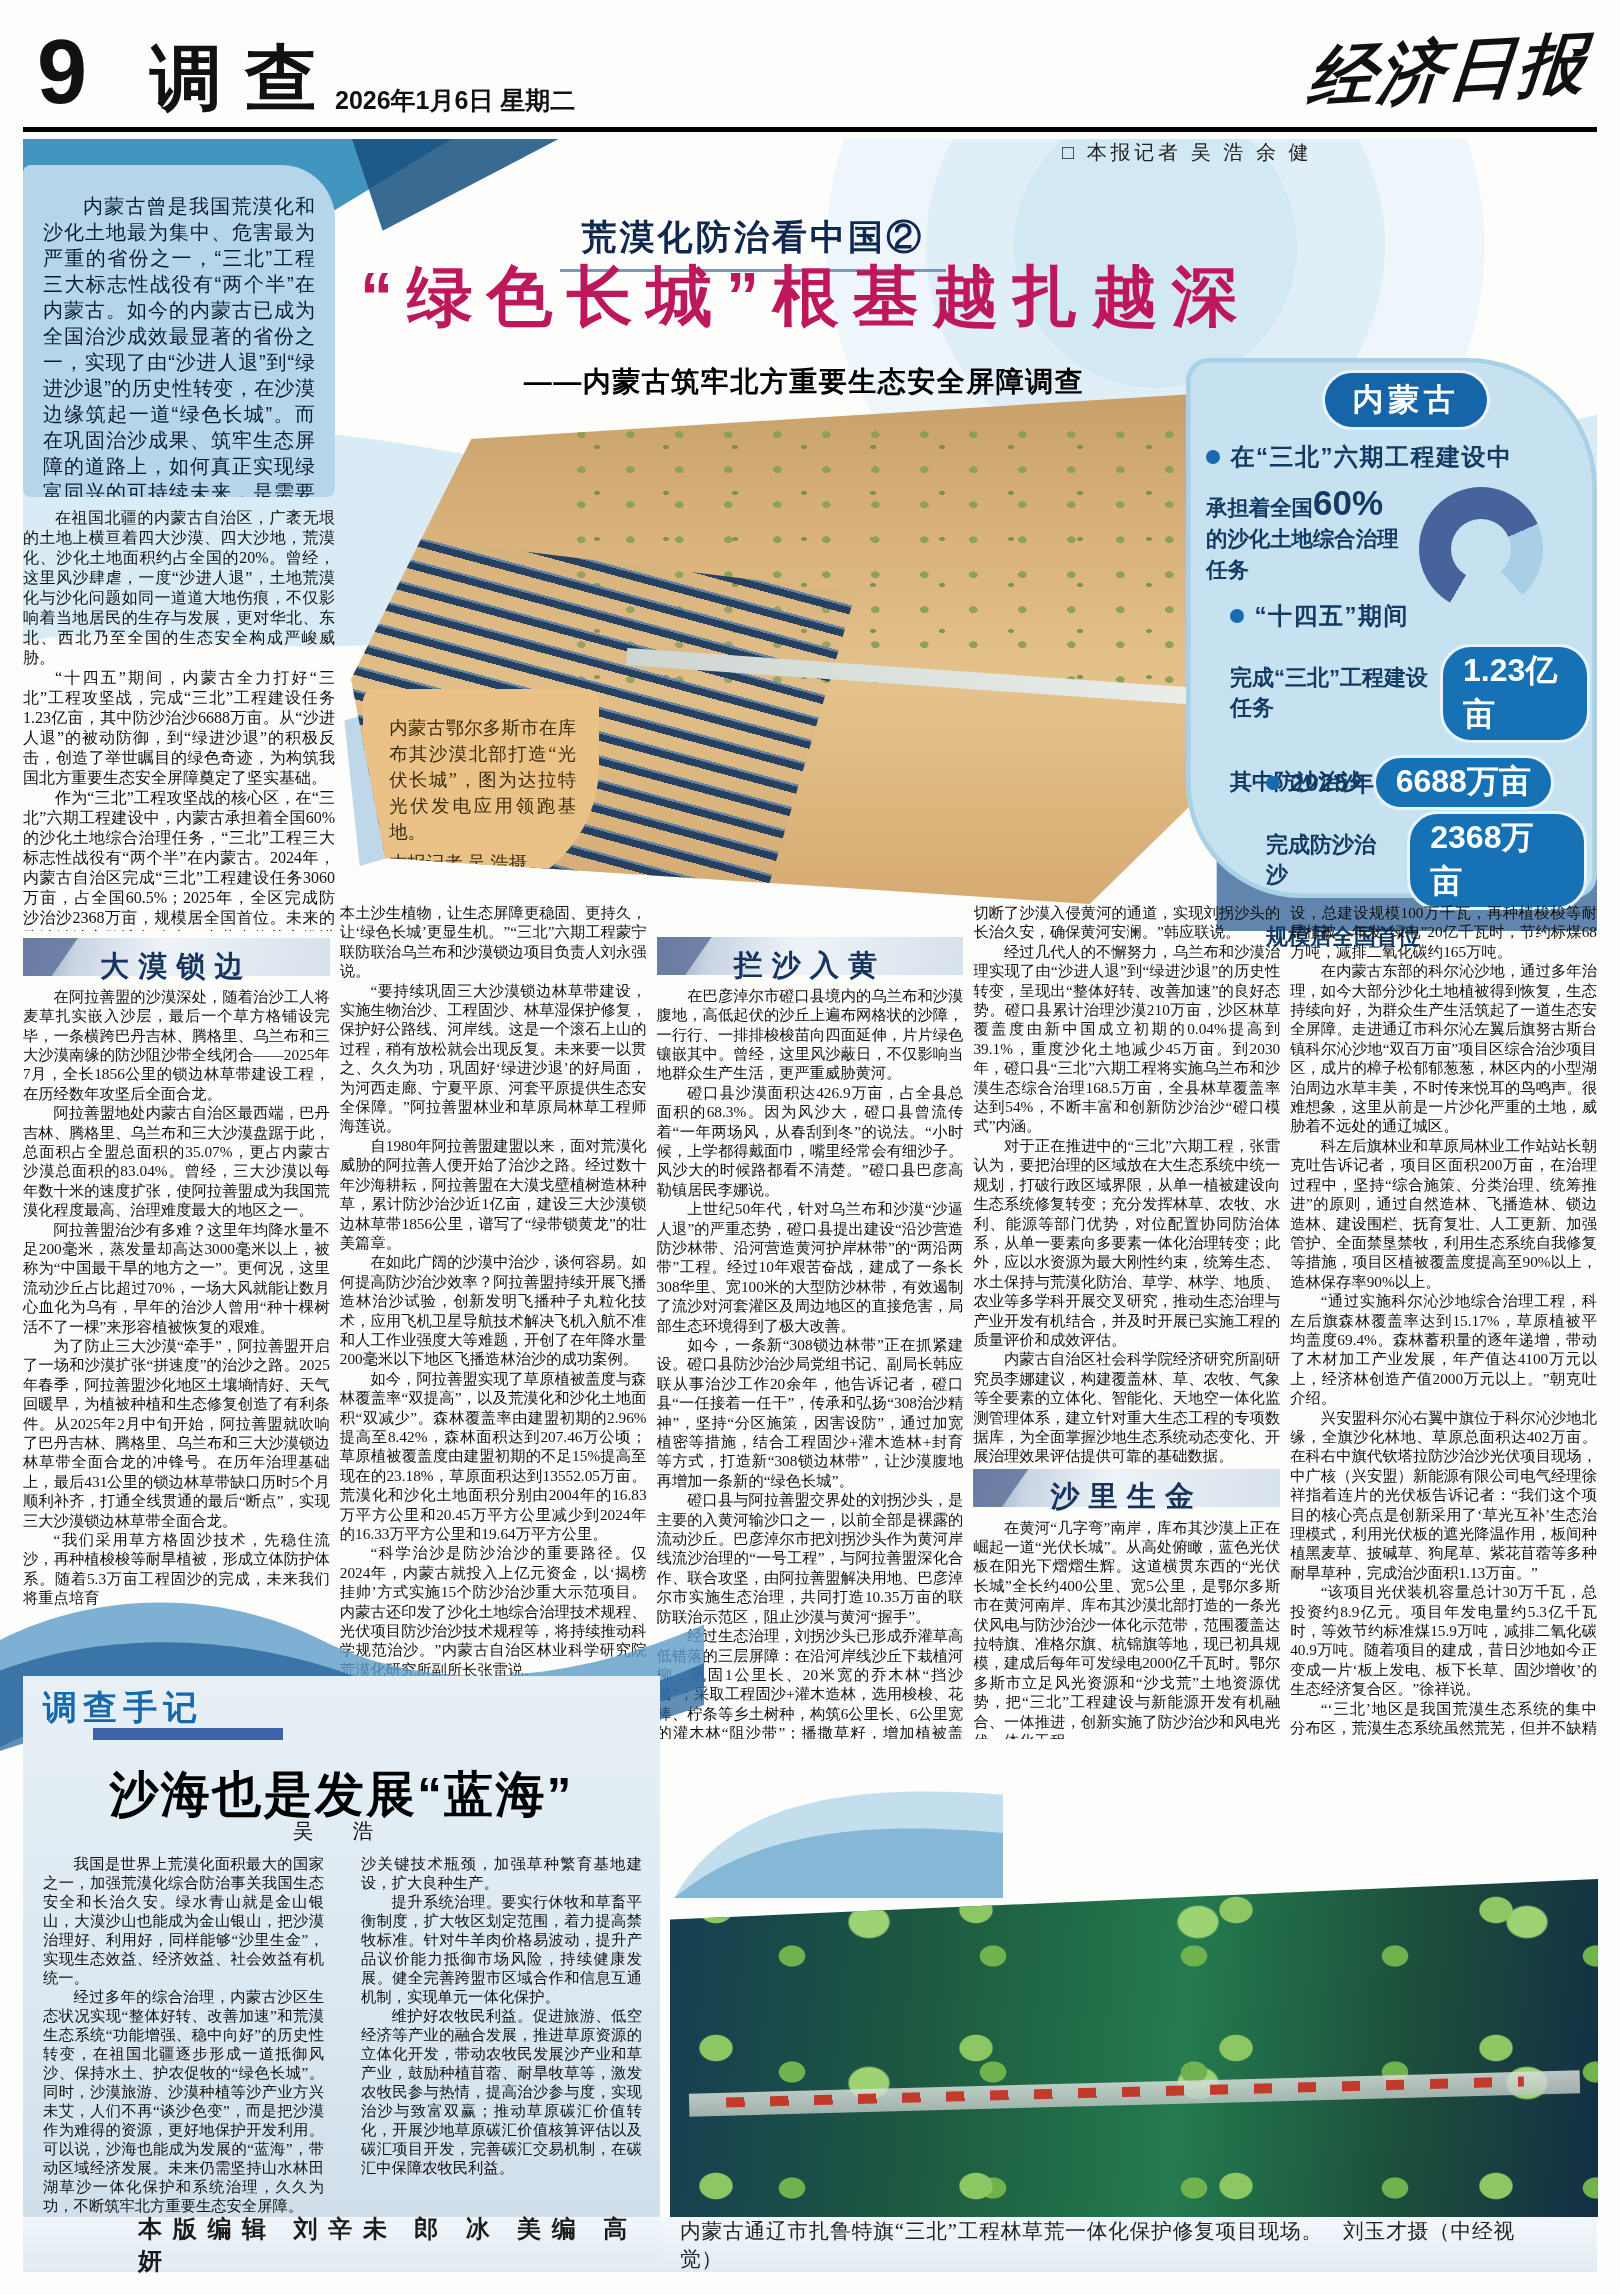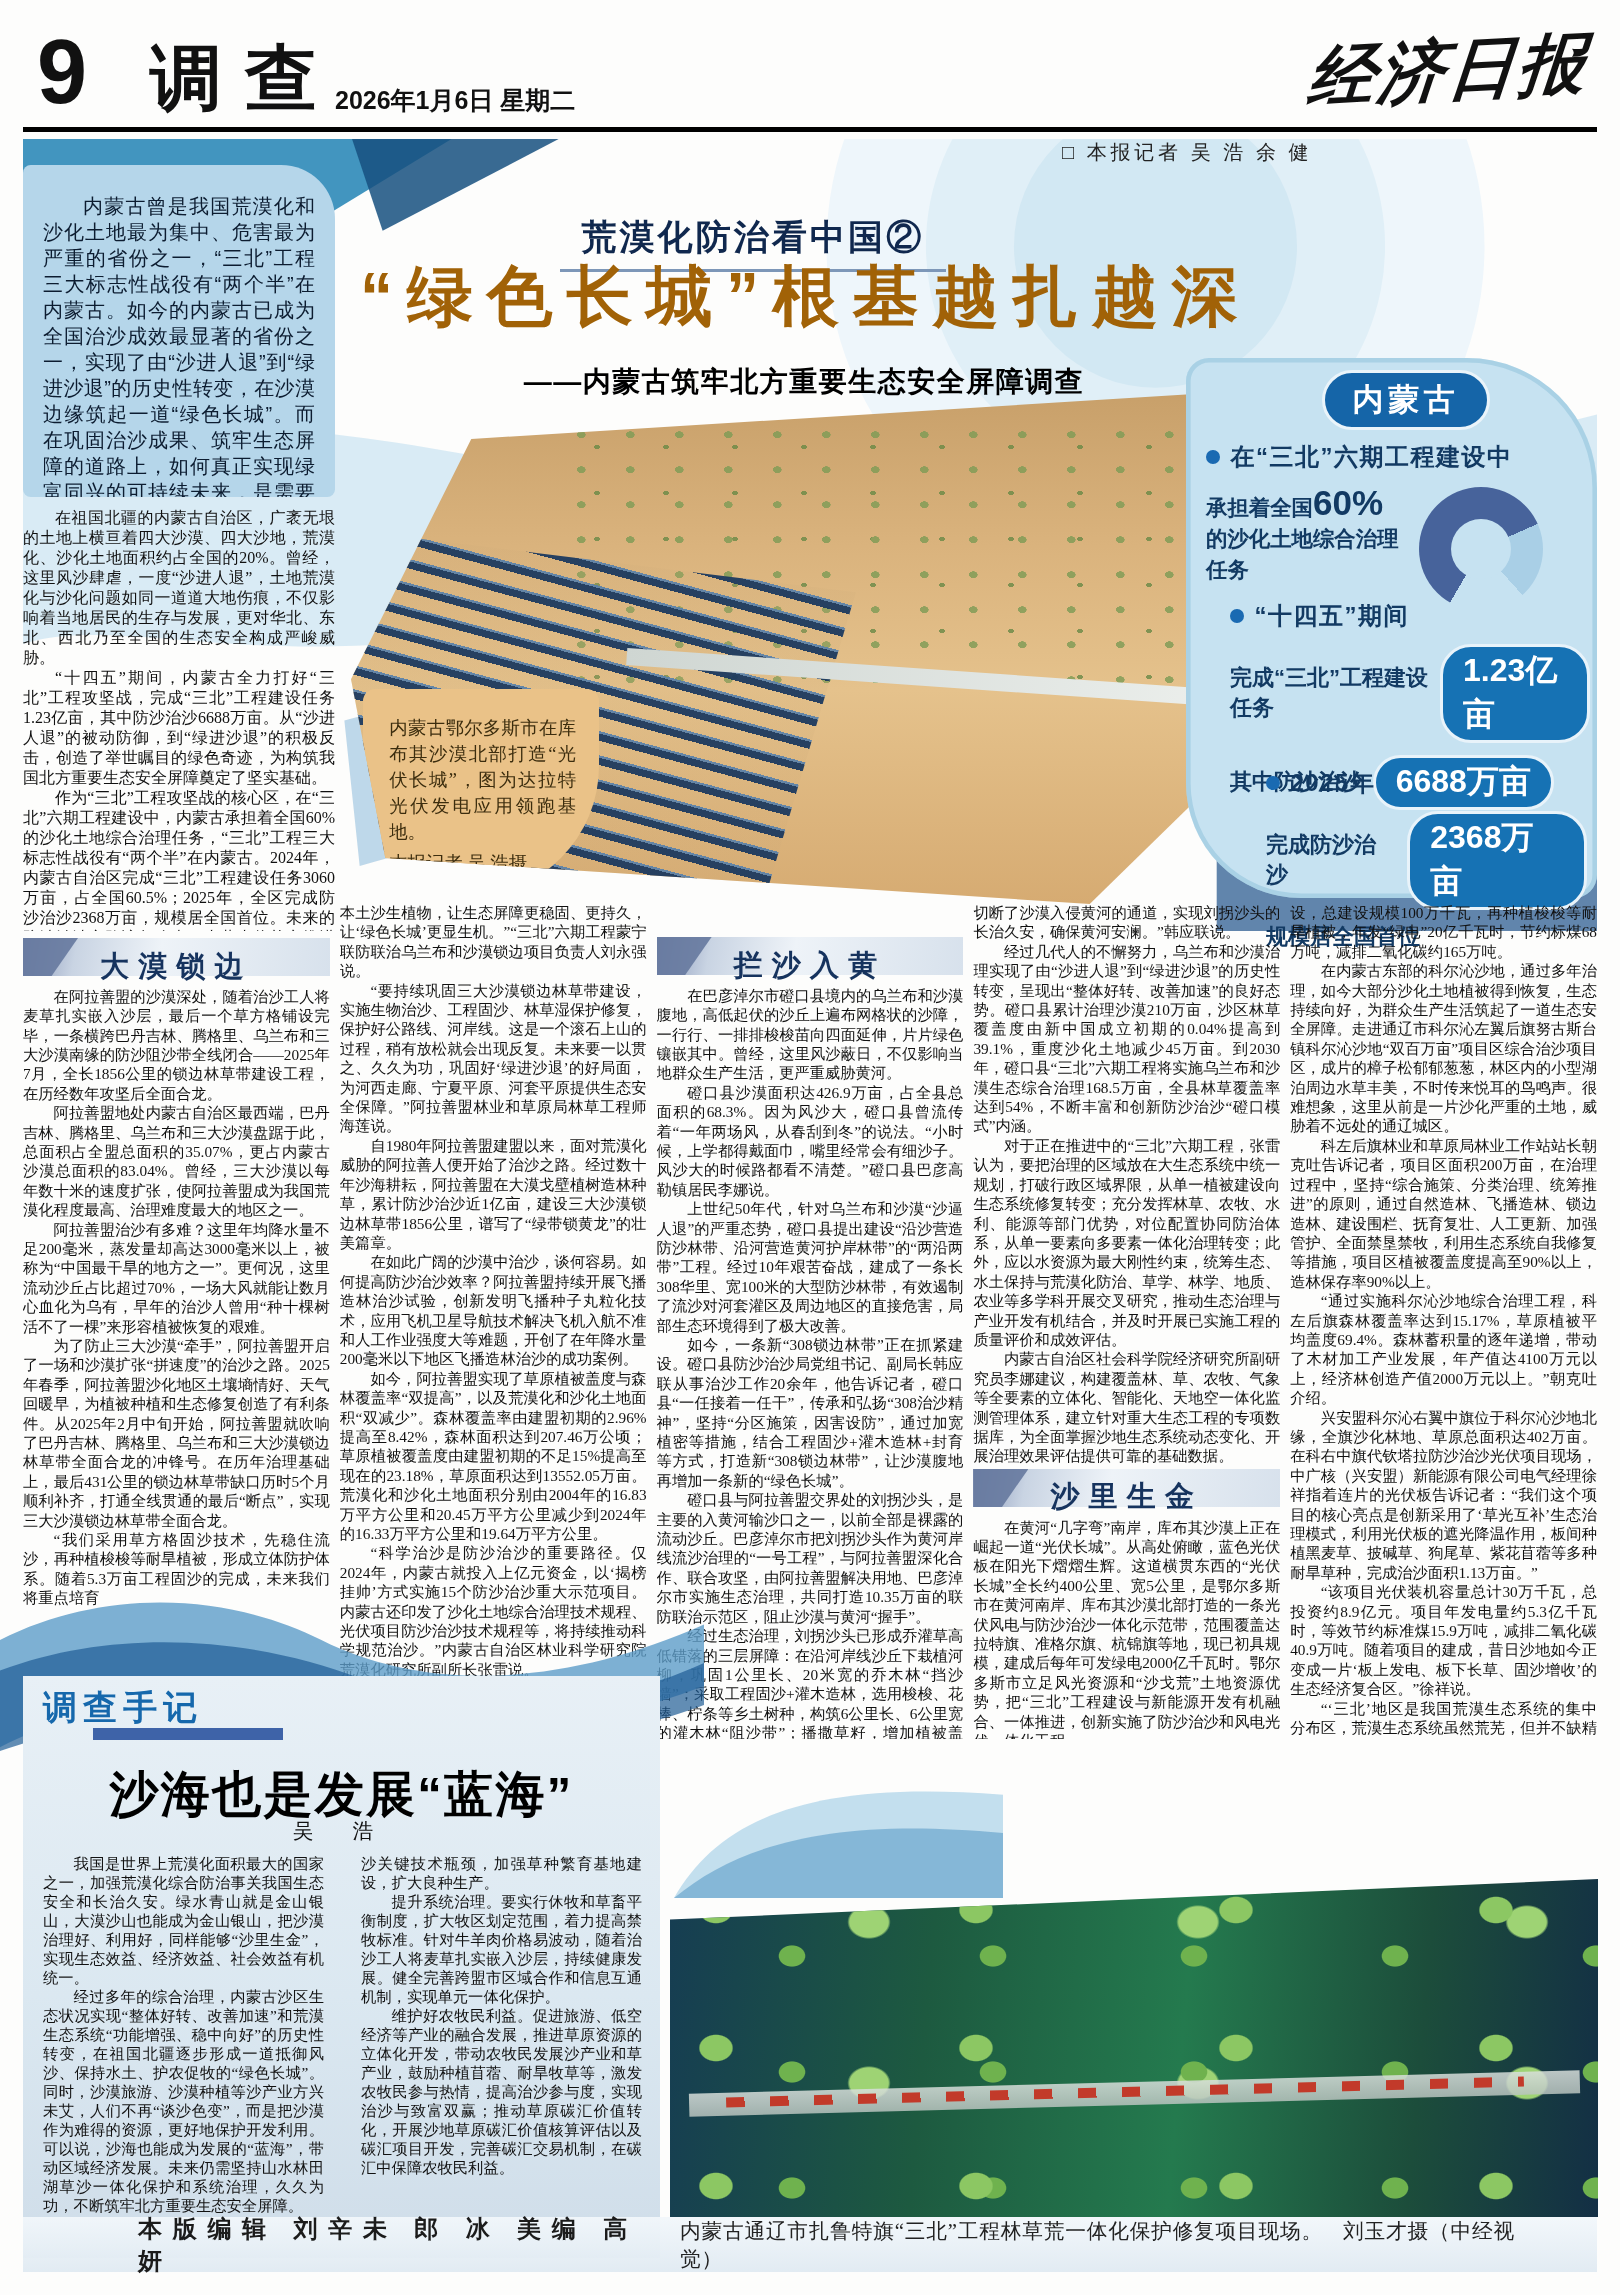--- a/index.html
+++ b/index.html
@@ -14,21 +14,21 @@
          font-family:"Liberation Serif",serif;transform:rotate(-3deg) skewX(-8deg);letter-spacing:3.1px;}
   .head-rule{position:absolute;left:23px;right:23px;top:127px;height:4.6px;background:#000;}
 
   
   .hero{position:absolute;left:23px;top:139px;width:1574px;height:792px;}
   .hero svg.bg{position:absolute;left:0;top:0;width:100%;height:100%;}
   .kicker{position:absolute;left:537px;top:75px;font-size:35px;font-weight:800;color:#10284e;letter-spacing:3.1px;
           padding:0 21.4px 7.7px;border-bottom:3.1px solid #7d97b8;font-family:"Liberation Serif",serif;}
   .byline{position:absolute;left:1039px;top:0px;font-size:20px;letter-spacing:3.8px;color:#222;}
   .headline{position:absolute;left:337px;top:113px;width:995px;margin:0;font-size:66px;font-weight:900;
-            letter-spacing:13.8px;color:#a16207;font-family:"Liberation Sans",sans-serif;white-space:nowrap;}
+            letter-spacing:13.8px;color:#be185d;font-family:"Liberation Sans",sans-serif;white-space:nowrap;}
   .subtitle{position:absolute;left:360px;top:224px;width:842px;text-align:center;font-size:28px;font-weight:800;
             color:#000;font-family:"Liberation Sans",sans-serif;letter-spacing:1.5px;}
   .intro-box{position:absolute;left:0;top:26px;width:312px;height:332px;background:#b5d6ea;
              border-radius:7.7px 54px 7.7px 7.7px;box-sizing:border-box;padding:27.6px 20px 0;
              font-family:"Liberation Sans",sans-serif;font-size:20px;line-height:26px;color:#0c1c30;overflow:hidden;}
   .intro-box p{margin:0;text-indent:2em;text-align:justify;}
   .open-paras{position:absolute;left:0;top:369px;width:312px;height:423px;overflow:hidden;
               font-size:16px;line-height:20px;text-align:justify;}
   .open-paras p{margin:0;text-indent:2em;}
 
@@ -263,21 +263,21 @@
     <h2 class="note-title">沙海也是发展“蓝海”</h2>
     <div class="note-author">吴  浩</div>
     <div class="note-cols">
       <div class="note-col">
         <p>我国是世界上荒漠化面积最大的国家之一，加强荒漠化综合防治事关我国生态安全和长治久安。绿水青山就是金山银山，大漠沙山也能成为金山银山，把沙漠治理好、利用好，同样能够“沙里生金”，实现生态效益、经济效益、社会效益有机统一。</p>
         <p>经过多年的综合治理，内蒙古沙区生态状况实现“整体好转、改善加速”和荒漠生态系统“功能增强、稳中向好”的历史性转变，在祖国北疆逐步形成一道抵御风沙、保持水土、护农促牧的“绿色长城”。同时，沙漠旅游、沙漠种植等沙产业方兴未艾，人们不再“谈沙色变”，而是把沙漠作为难得的资源，更好地保护开发利用。可以说，沙海也能成为发展的“蓝海”，带动区域经济发展。未来仍需坚持山水林田湖草沙一体化保护和系统治理，久久为功，不断筑牢北方重要生态安全屏障。</p>
 
       </div>
       <div class="note-col">
         <p class="cont">沙关键技术瓶颈，加强草种繁育基地建设，扩大良种生产。</p>
-        <p>提升系统治理。要实行休牧和草畜平衡制度，扩大牧区划定范围，着力提高禁牧标准。针对牛羊肉价格易波动，随着治沙工人将麦草扎实嵌入沙层，持续健康发展。健全完善跨盟市区域合作和信息互通机制，实现单元一体化保护。</p>
+        <p>提升系统治理。要实行休牧和草畜平衡制度，扩大牧区划定范围，着力提高禁牧标准。针对牛羊肉价格易波动，提升产品议价能力抵御市场风险，持续健康发展。健全完善跨盟市区域合作和信息互通机制，实现单元一体化保护。</p>
         <p>维护好农牧民利益。促进旅游、低空经济等产业的融合发展，推进草原资源的立体化开发，带动农牧民发展沙产业和草产业，鼓励种植苜蓿、耐旱牧草等，激发农牧民参与热情，提高治沙参与度，实现治沙与致富双赢；推动草原碳汇价值转化，开展沙地草原碳汇价值核算评估以及碳汇项目开发，完善碳汇交易机制，在碳汇中保障农牧民利益。</p>
       </div>
     </div>
   </aside>
 
   <figure class="photo-bottom">
     <div class="pb-road"></div>
     <div class="machinery"></div>
   </figure>
 

